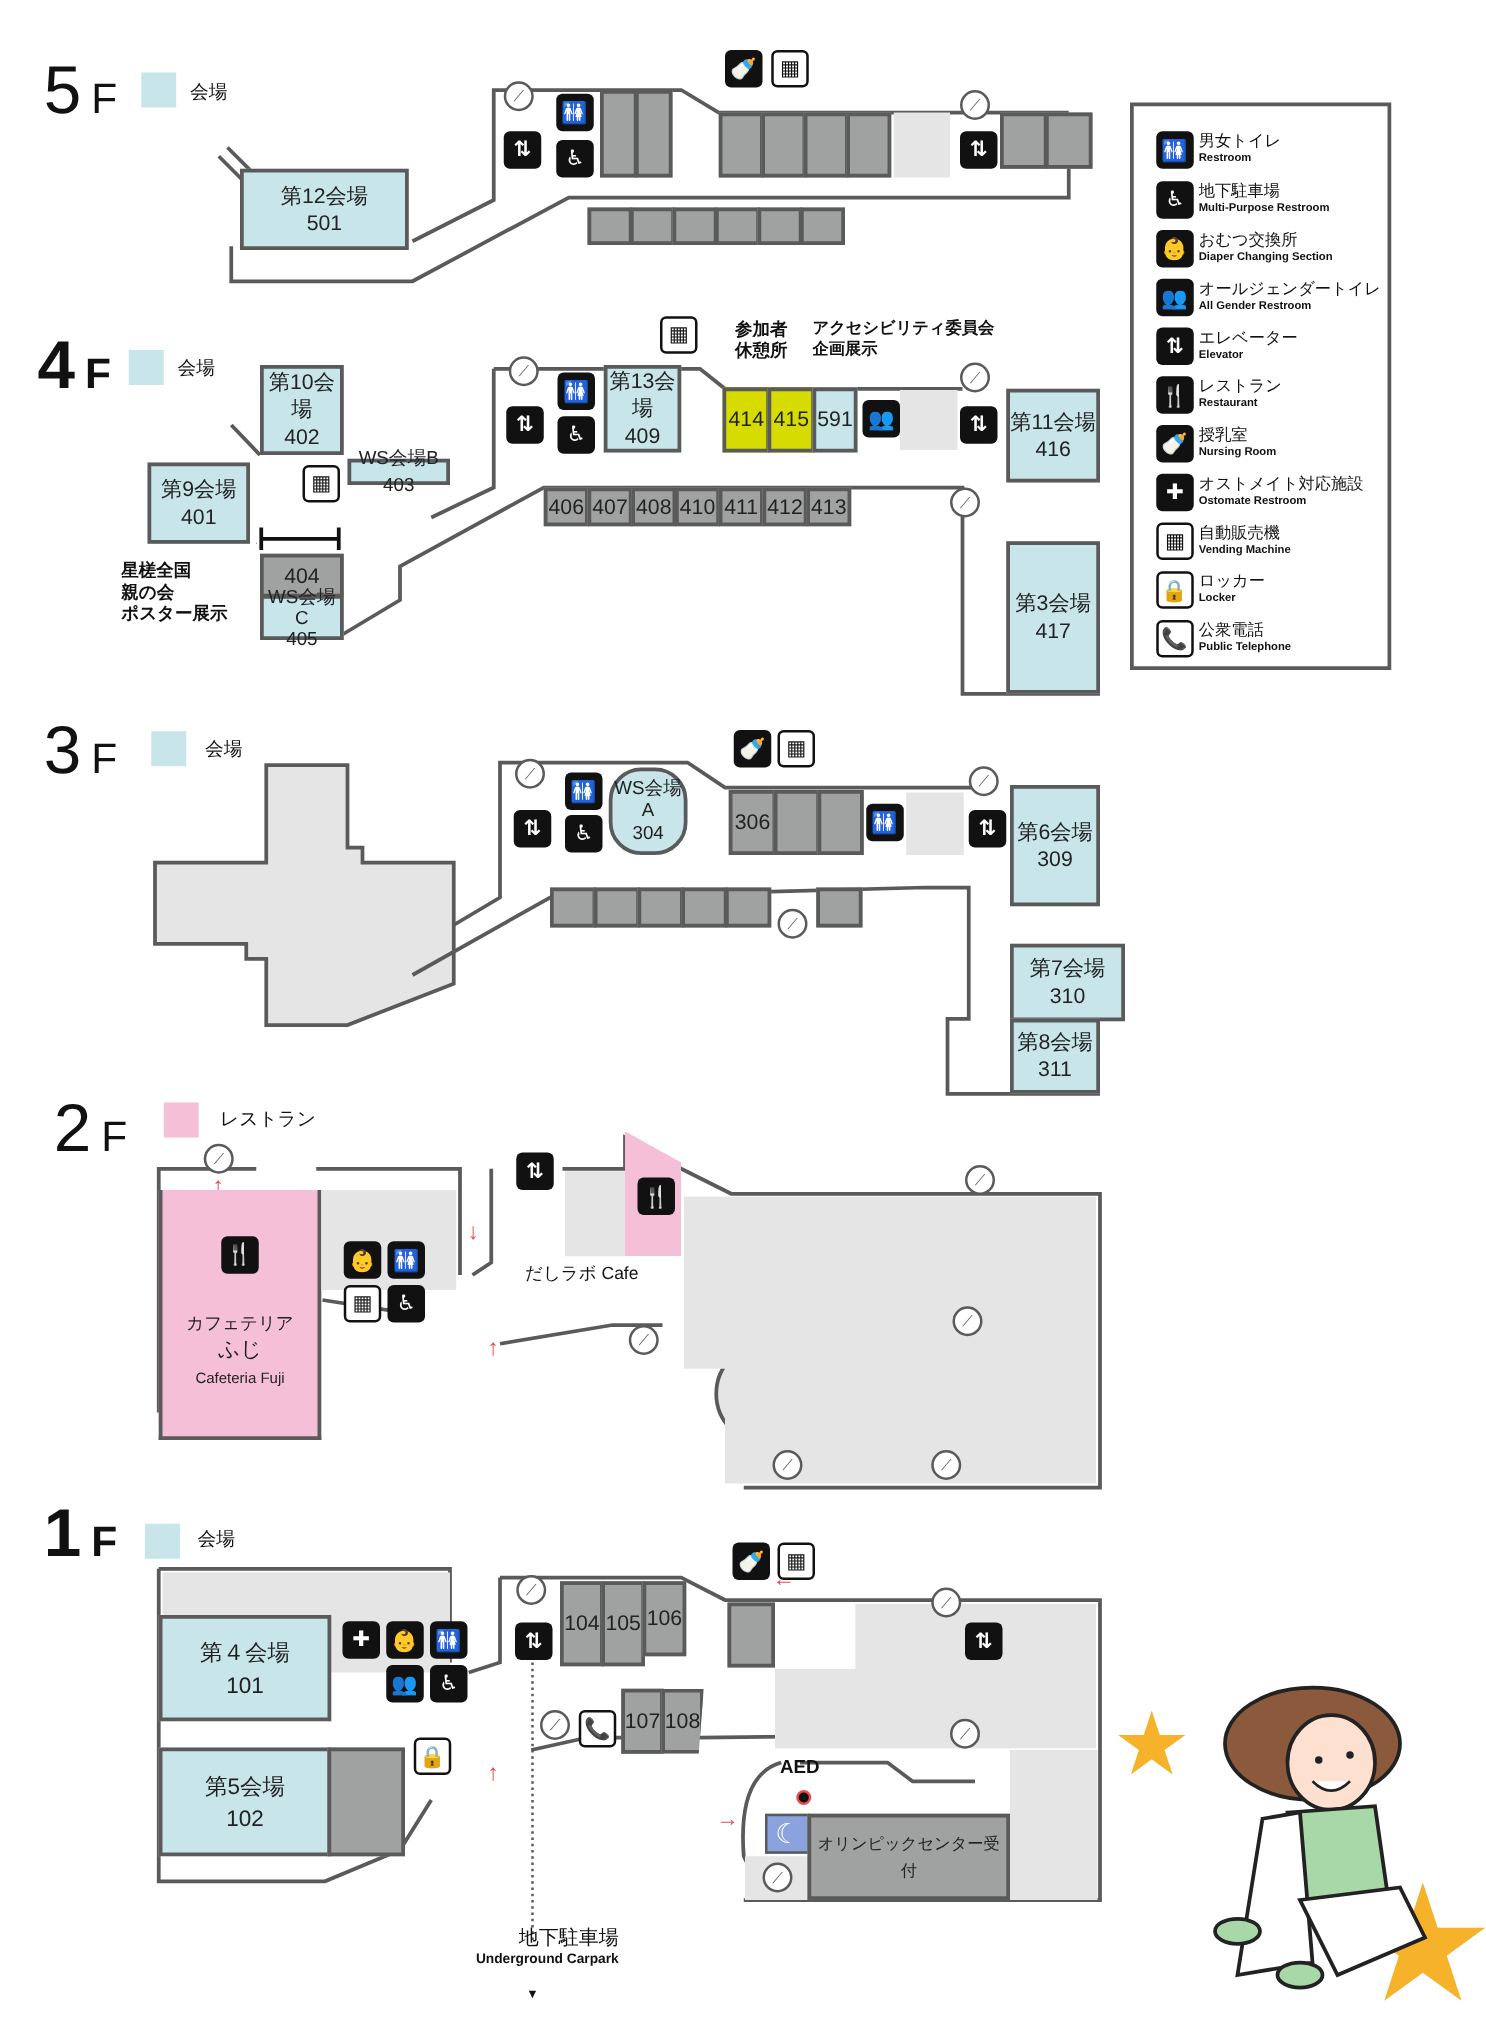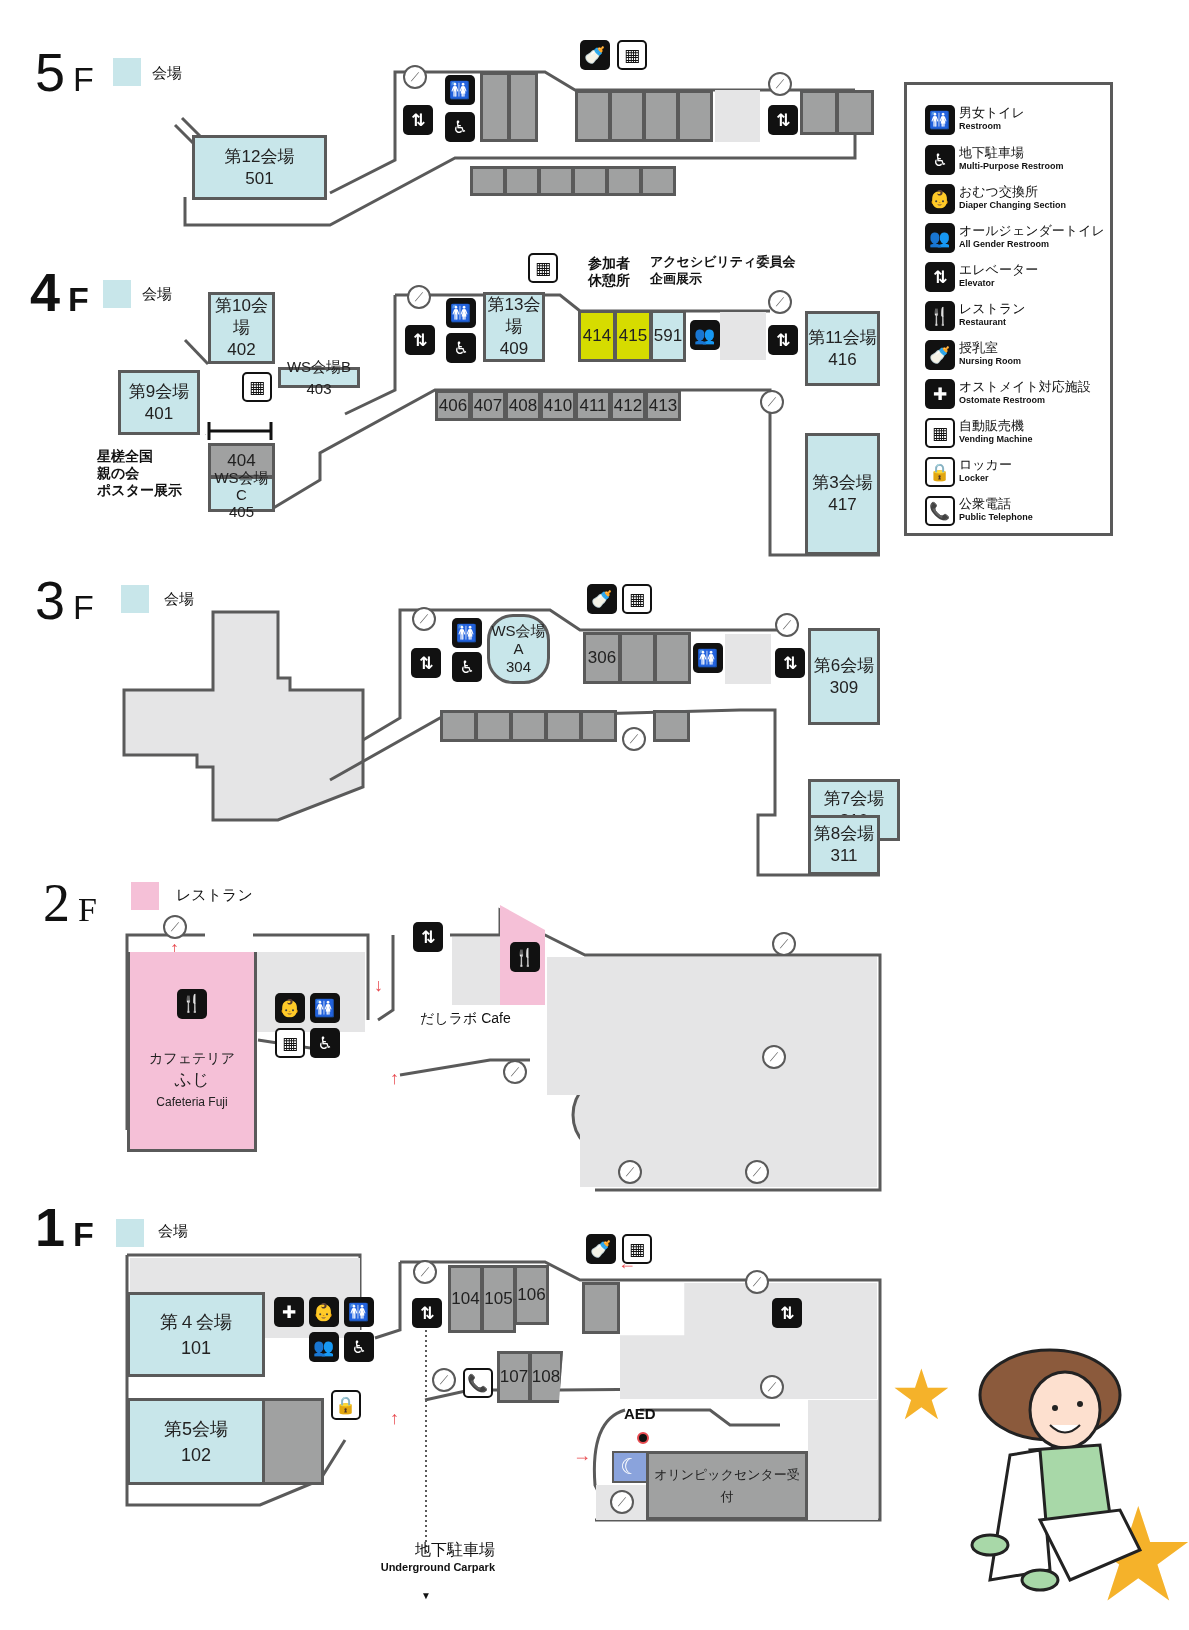--- a/index.html
+++ b/index.html
@@ -208,39 +208,39 @@
   <div class="room gray" style="left:619px;top:632px;width:37px;height:52px;"></div>
   <div class="room gray" style="left:654px;top:632px;width:37px;height:52px;"></div>
   <div class="icon" style="left:693px;top:643px;">🚻</div>
   <div class="room light" style="left:725px;top:634px;width:46px;height:50px;"></div>
   <div class="stairs" style="left:775px;top:613px;">⟋</div>
   <div class="icon" style="left:775px;top:648px;">⇅</div>
   <div class="room venue" style="left:808px;top:616px;width:72px;height:97px;margin-top:12px;">
       <span>第6会場</span>
       <span>309</span>
     </div>
-  <div class="room venue" style="left:808px;top:755px;width:92px;height:62px;margin-top:24px;">
+  <div class="room venue" style="left:808px;top:755px;width:92px;height:62px;">
       <span>第7会場</span>
       <span>310</span>
     </div>
   <div class="room venue" style="left:808px;top:815px;width:72px;height:60px;">
       <span>第8会場</span>
       <span>311</span>
     </div>
   <div class="room gray" style="left:440px;top:710px;width:37px;height:32px;"></div>
   <div class="room gray" style="left:475px;top:710px;width:37px;height:32px;"></div>
   <div class="room gray" style="left:510px;top:710px;width:37px;height:32px;"></div>
   <div class="room gray" style="left:545px;top:710px;width:37px;height:32px;"></div>
   <div class="room gray" style="left:580px;top:710px;width:37px;height:32px;"></div>
   <div class="stairs" style="left:622px;top:727px;">⟋</div>
   <div class="room gray" style="left:653px;top:710px;width:37px;height:32px;"></div>
 </div>
 
 <div>
-  <div class="floor-num" style="left:43px;top:876px;font-family:Liberation Serif, serif;"><span>2</span><span class="floor-f">F</span></div>
+  <div class="floor-num" style="left:43px;top:876px;"><span>2</span><span class="floor-f">F</span></div>
   <div class="swatch" style="left:131px;top:882px;background:#f5c0d7;"></div>
   <div class="key-label" style="left:176px;top:886px;">レストラン</div>
 
   <div class="stairs" style="left:163px;top:915px;">⟋</div>
   <div class="arrow" style="left:170px;top:938px;">↑</div>
   <div class="room pink" style="left:127px;top:952px;width:130px;height:200px;border-left:3px solid #5a5a5a;border-top:none;">
     <div class="icon" style="position:relative;margin-bottom:28px;">🍴</div>
     <span style="font-size:14px;">カフェテリア</span>
     <span style="font-size:17px;">ふじ</span>
     <span style="font-size:12px;font-weight:normal;">Cafeteria Fuji</span>

